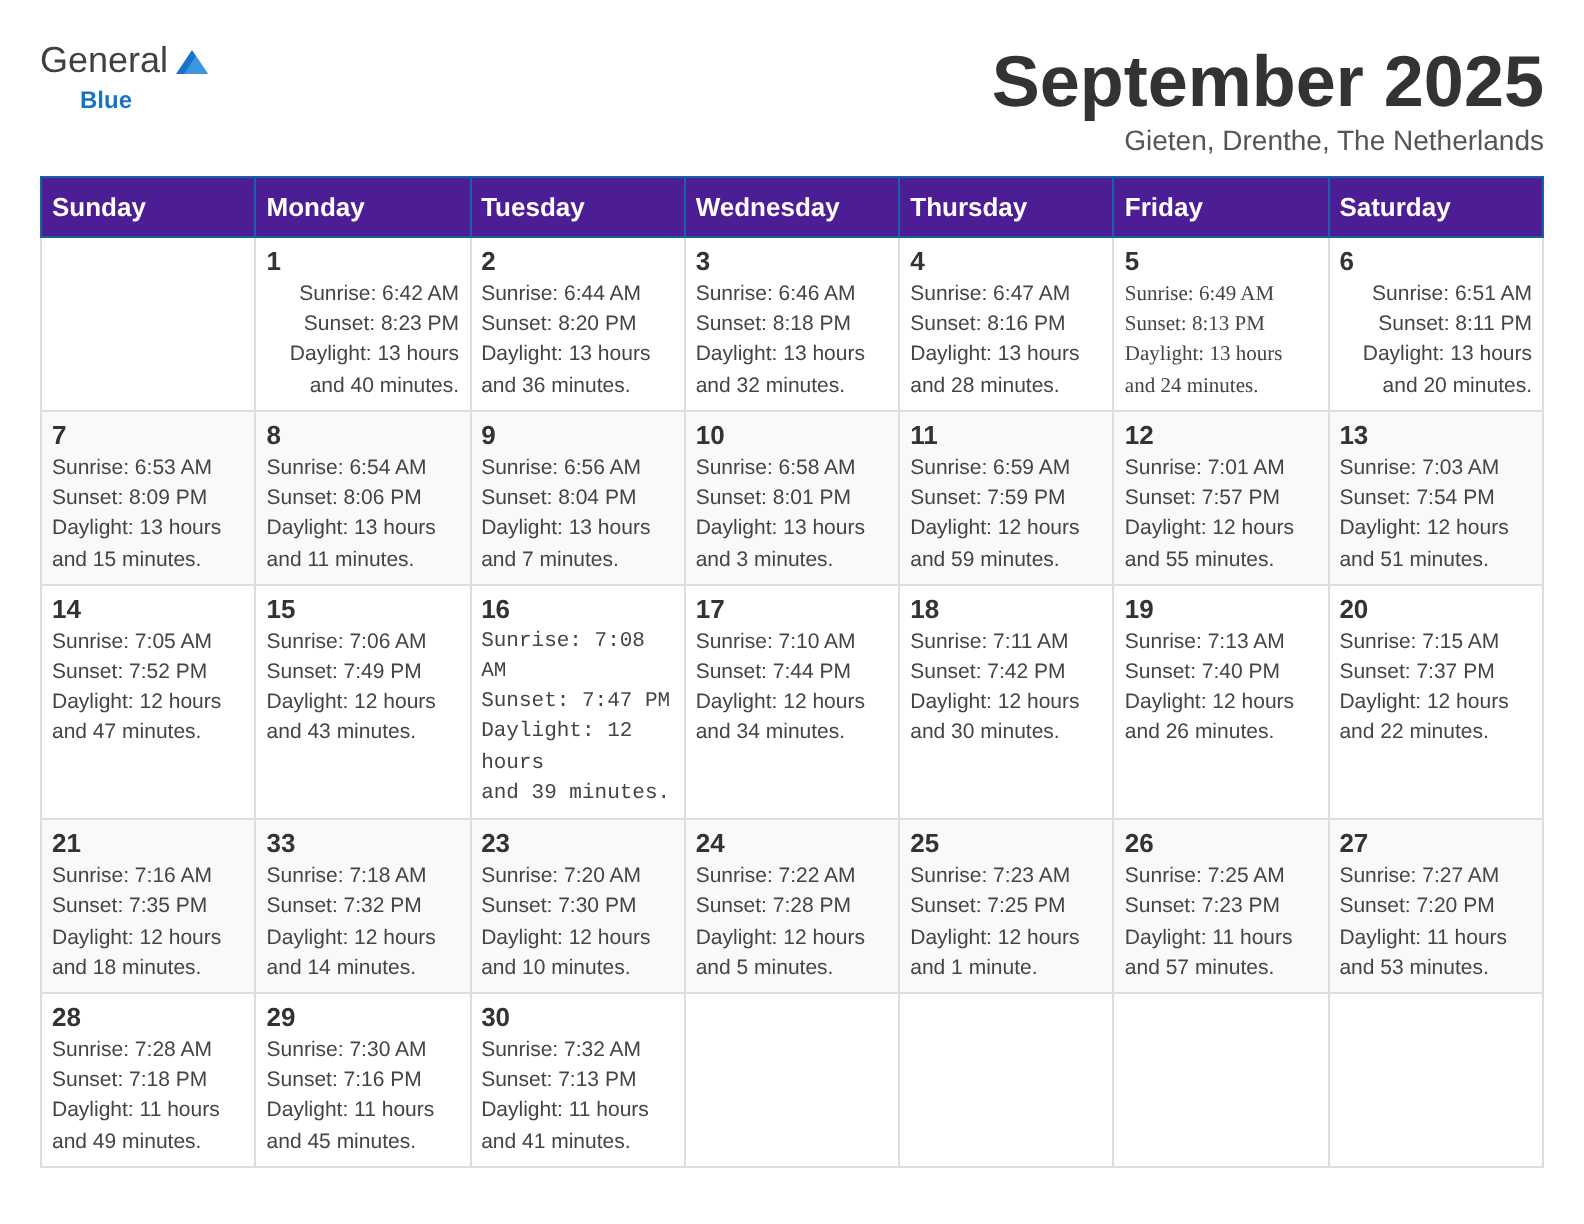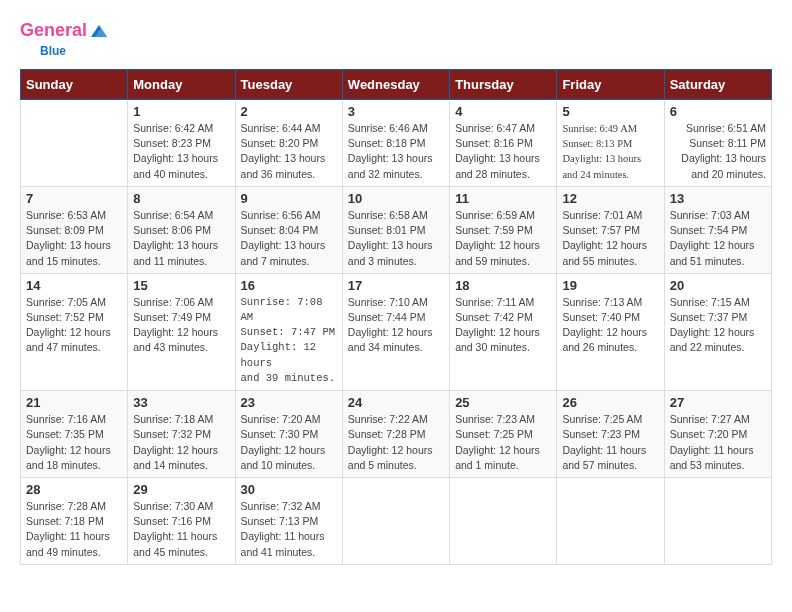--- a/index.html
+++ b/index.html
@@ -15,22 +15,22 @@
       justify-content: space-between;
       align-items: flex-start;
       margin-bottom: 10px;
     }
     .logo {
       display: flex;
       align-items: center;
     }
     .logo-text-general {
       font-size: 18px;
-      font-weight: bold;
-      color: #ec4899;
+      font-weight: normal;
+      color: #404040;
     }
     .logo-text-blue {
       font-size: 12px;
       font-weight: bold;
       color: #1a73c8;
       margin-left: 20px;
     }
     .logo-icon {
       width: 20px;
       height: 20px;
@@ -47,21 +47,21 @@
     .location {
       font-size: 14px;
       color: #555;
     }
     .calendar {
       width: 100%;
       border-collapse: collapse;
       border: 1px solid #ccc;
     }
     .calendar th {
-      background-color: #7f1d1d;
+      background-color: #4c1d95;
       color: #fff;
       font-size: 13px;
       font-weight: bold;
       padding: 7px 5px;
       text-align: left;
       border: 1px solid #1560a8;
     }
     .calendar td {
       vertical-align: top;
       border: 1px solid #ddd;
@@ -99,40 +99,44 @@
         <svg class="logo-icon" viewBox="0 0 20 20" xmlns="http://www.w3.org/2000/svg">
           <polygon points="2,16 10,4 18,16" fill="#1a73c8"></polygon>
           <polygon points="6,16 12,7 18,16" fill="#4da6e8" opacity="0.7"></polygon>
         </svg>
       </div>
       <div>
         <span class="logo-text-blue">Blue</span>
       </div>
     </div>
   </div>
+  <div class="title-block">
+    <div class="month-title">September 2025</div>
+    <div class="location">Gieten, Drenthe, The Netherlands</div>
+  </div>
 </div>
 
 <table class="calendar">
   <thead>
     <tr>
     <th>Sunday</th>
         <th>Monday</th>
         <th>Tuesday</th>
         <th>Wednesday</th>
         <th>Thursday</th>
         <th>Friday</th>
         <th>Saturday</th>
       </tr>
   </thead>
   <tbody id="calendar-body">
   <tr>
         <td class="empty-cell"></td>
         <td>
           <div class="day-number">1</div>
-          <div class="day-info" style="white-space: pre-line;">Sunrise: 6:42 AM
+          <div class="day-info" style="white-space: pre-line; text-align: right;">Sunrise: 6:42 AM
 Sunset: 8:23 PM
 Daylight: 13 hours
 and 40 minutes.</div>
         </td>
         <td>
           <div class="day-number">2</div>
           <div class="day-info" style="white-space: pre-line;">Sunrise: 6:44 AM
 Sunset: 8:20 PM
 Daylight: 13 hours
 and 36 minutes.</div>

